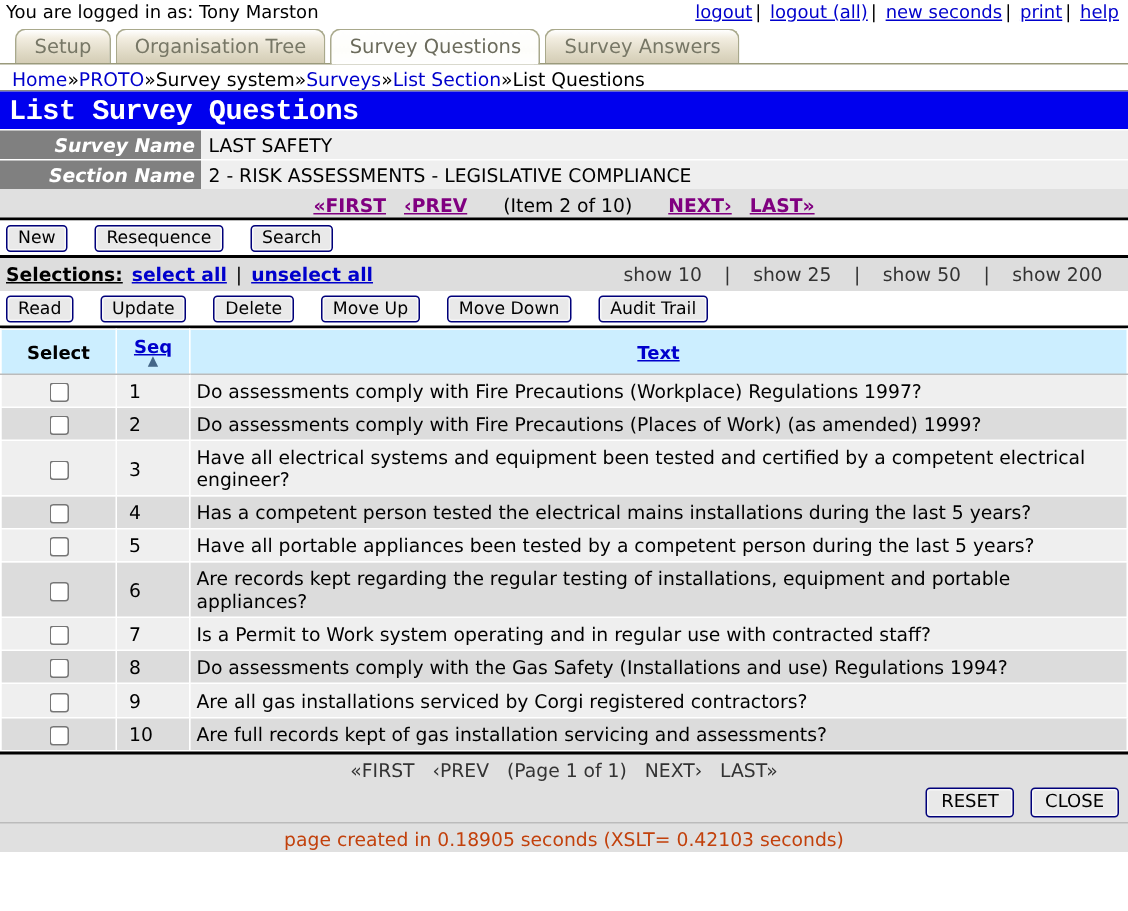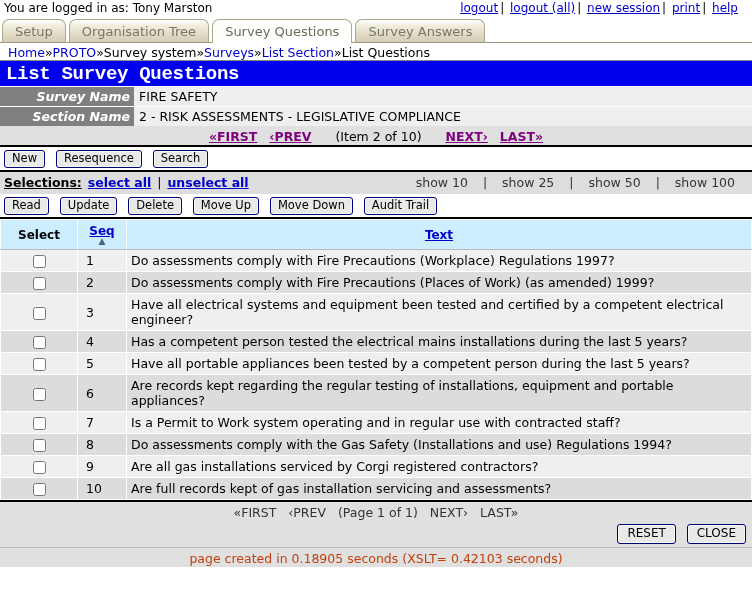--- a/index.html
+++ b/index.html
@@ -15,34 +15,34 @@
     color: #000000;
     overflow: hidden;
   }
   a { color: #0000cc; text-decoration: underline; }
 
   
   .topbar {
     display: flex;
     justify-content: space-between;
     align-items: baseline;
-    padding: 1px 12px 1px 4px;
+    padding: 1px 4px 1px 4px;
     font-size: 12px;
     height: 15px;
   }
   .topbar .who { color: #000; white-space: nowrap; }
   .topbar .links { white-space: nowrap; }
   .topbar .links a { margin: 0 2px; }
   .topbar .sep { color: #000; }
 
   
   .tabstrip {
     position: relative;
     height: 26px;
-    padding-left: 2px;
+    padding-left: 10px;
     box-sizing: border-box;
     border-bottom: 1px solid #9a9a7c;
     background: transparent;
     display: flex;
     align-items: flex-end;
   }
   .tab {
     position: relative;
     height: 23px;
     line-height: 23px;
@@ -152,21 +152,21 @@
   }
   .btn {
     display: inline-block;
     font-family: "DejaVu Sans", "Liberation Sans", sans-serif;
     font-size: 11.5px;
     color: #000;
     background: #e9e9e9;
     border: 1px solid #00007a;
     border-radius: 3px;
     padding: 1px 7px 2px 7px;
-    margin-right: 7px;
+    margin-right: 14px;
     cursor: pointer;
     box-shadow: inset 0 0 0 1px #f8f8f8;
     line-height: 13px;
   }
 
   
   .selbar {
     display: flex;
     justify-content: space-between;
     align-items: center;
@@ -257,42 +257,42 @@
   }
 </style>
 </head>
 <body>
 
 <div class="topbar">
   <div class="who">You are logged in as: Tony Marston</div>
   <div class="links">
     <a href="#">logout</a><span class="sep">|</span>
     <a href="#">logout (all)</a><span class="sep">|</span>
-    <a href="#">new session</a><span class="sep">|</span>
+    <a href="#">new seconds</a><span class="sep">|</span>
     <a href="#">print</a><span class="sep">|</span>
     <a href="#">help</a>
   </div>
 </div>
 
 <div class="tabstrip">
   <div class="tab">Setup</div>
   <div class="tab">Organisation Tree</div>
   <div class="tab active">Survey Questions</div>
   <div class="tab">Survey Answers</div>
 </div>
 
 <div class="breadcrumb">
   <a href="#">Home</a><span class="sepc">»</span><a href="#">PROTO</a><span class="sepc">»</span><span>Survey system</span><span class="sepc">»</span><a href="#">Surveys</a><span class="sepc">»</span><a href="#">List Section</a><span class="sepc">»</span><span>List Questions</span>
 </div>
 
 <div class="titlebar">List Survey Questions</div>
 
 <div class="inforow">
   <div class="lbl">Survey Name</div>
-  <div class="val">FIRE SAFETY</div>
+  <div class="val">LAST SAFETY</div>
 </div>
 <div class="inforow">
   <div class="lbl">Section Name</div>
   <div class="val">2 - RISK ASSESSMENTS - LEGISLATIVE COMPLIANCE</div>
 </div>
 
 <div class="itempager">
   <a href="#">«FIRST</a>
   <a href="#">‹PREV</a>
   <span class="itemtxt">(Item 2 of 10)</span>
@@ -313,21 +313,21 @@
     <span>|</span>
     <a href="#">unselect all</a>
   </div>
   <div class="right">
     <span class="shw">show 10</span>
     <span>|</span>
     <span class="shw">show 25</span>
     <span>|</span>
     <span class="shw">show 50</span>
     <span>|</span>
-    <span class="shw">show 100</span>
+    <span class="shw">show 200</span>
   </div>
 </div>
 
 <div class="btnrow">
   <button class="btn">Read</button>
   <button class="btn">Update</button>
   <button class="btn">Delete</button>
   <button class="btn">Move Up</button>
   <button class="btn">Move Down</button>
   <button class="btn">Audit Trail</button>

